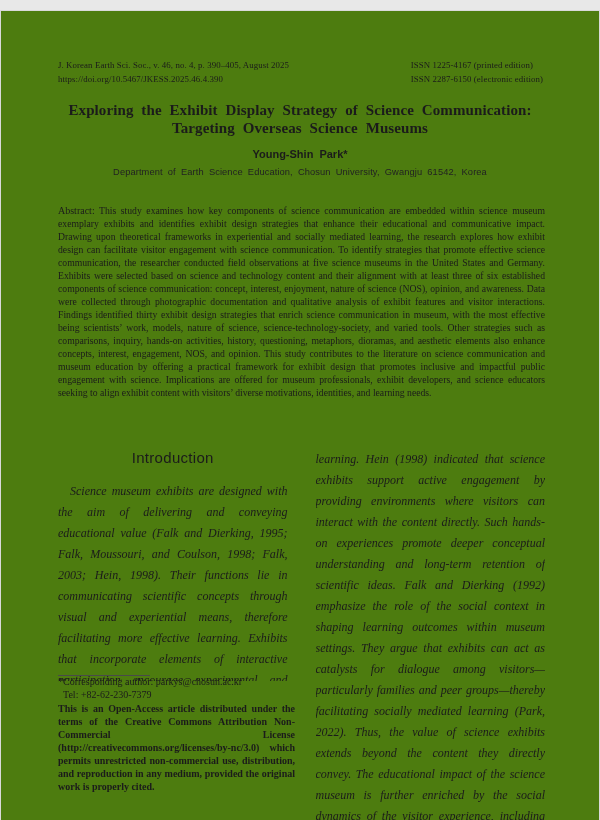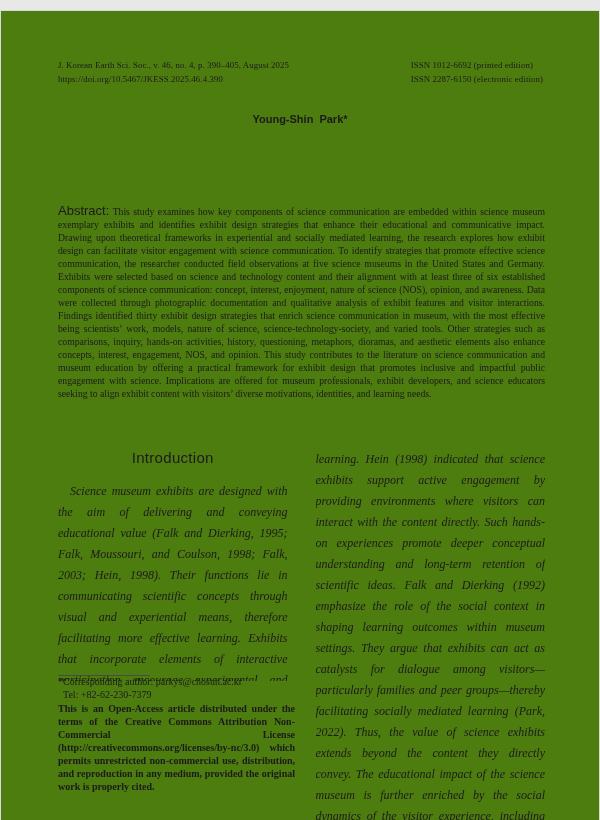--- a/index.html
+++ b/index.html
@@ -60,22 +60,22 @@
   
   .abstract {
     position: absolute;
     top: 193px; left: 57px; width: 487px;
     font-size: 9.7px;
     line-height: 13px;
     text-align: justify;
   }
   .abstract p { margin: 0; }
   .label-sans {
-    font-family: Liberation Sans, sans-serif;
-    font-size: 13px;
+    font-family: Liberation Serif, serif;
+    font-size: 10px;
   }
   .keywords {
     margin-top: 5px !important;
     padding-left: 9px;
     text-align: left;
   }
 
   
   .columns {
     position: absolute;
@@ -129,27 +129,32 @@
 <body>
 
 <div class="page">
 
   <div class="jheader">
     <div class="left">
       <div>J. Korean Earth Sci. Soc., v. 46, no. 4, p. 390–405, August 2025</div>
       <div>https://doi.org/10.5467/JKESS.2025.46.4.390</div>
     </div>
     <div class="right">
-      <div>ISSN 1012-6692 (printed edition)</div>
+      <div>ISSN 1225-4167 (printed edition)</div>
       <div>ISSN 2287-6150 (electronic edition)</div>
     </div>
   </div>
 
   <div class="title-block">
+    <div class="article-title">
+      <div>Exploring the Exhibit Display Strategy of Science Communication:</div>
+      <div>Targeting Overseas Science Museums</div>
+    </div>
     <div class="author">Young-Shin Park*</div>
+    <div class="affiliation">Department of Earth Science Education, Chosun University, Gwangju 61542, Korea</div>
   </div>
 
   <div class="abstract">
     <p><span class="label-sans">Abstract:</span> <span>This study examines how key components of science communication are embedded within science museum exemplary exhibits and identifies exhibit design strategies that enhance their educational and communicative impact. Drawing upon theoretical frameworks in experiential and socially mediated learning, the research explores how exhibit design can facilitate visitor engagement with science communication. To identify strategies that promote effective science communication, the researcher conducted field observations at five science museums in the United States and Germany. Exhibits were selected based on science and technology content and their alignment with at least three of six established components of science communication: concept, interest, enjoyment, nature of science (NOS), opinion, and awareness. Data were collected through photographic documentation and qualitative analysis of exhibit features and visitor interactions. Findings identified thirty exhibit design strategies that enrich science communication in museum, with the most effective being scientists’ work, models, nature of science, science-technology-society, and varied tools. Other strategies such as comparisons, inquiry, hands-on activities, history, questioning, metaphors, dioramas, and aesthetic elements also enhance concepts, interest, engagement, NOS, and opinion. This study contributes to the literature on science communication and museum education by offering a practical framework for exhibit design that promotes inclusive and impactful public engagement with science. Implications are offered for museum professionals, exhibit developers, and science educators seeking to align exhibit content with visitors’ diverse motivations, identities, and learning needs.</span></p>
   </div>
 
   <div class="columns">
     <div class="col col-left">
       <h2 class="section-heading">Introduction</h2>
       <p class="body-par">Science museum exhibits are designed with the aim of delivering and conveying educational value (Falk and Dierking, 1995; Falk, Moussouri, and Coulson, 1998; Falk, 2003; Hein, 1998). Their functions lie in communicating scientific concepts through visual and experiential means, therefore facilitating more effective learning. Exhibits that incorporate elements of interactive participation encourage experimental and inquiry-based learning, helping visitors to foster scientific interest and understanding across a wide range of age groups. This educational potential is grounded in established learning theories, particularly the principles of experiential</p>

